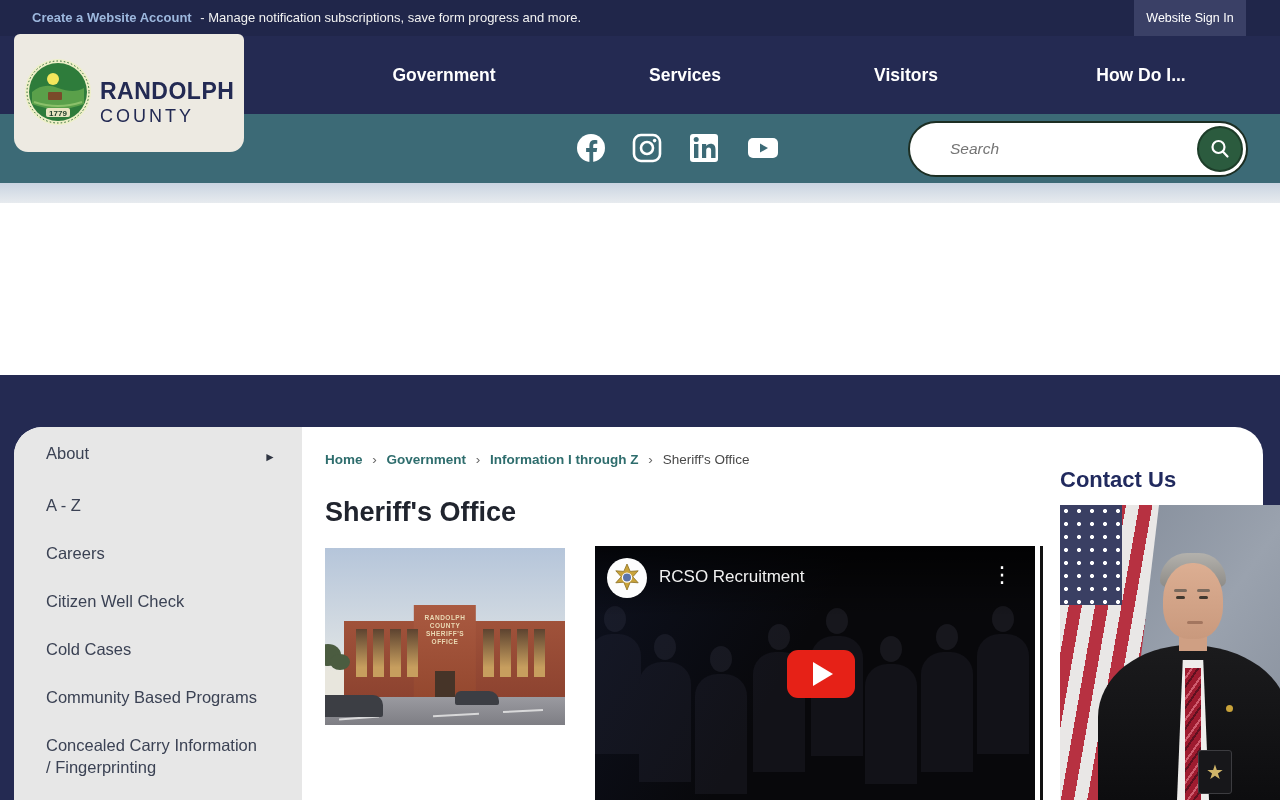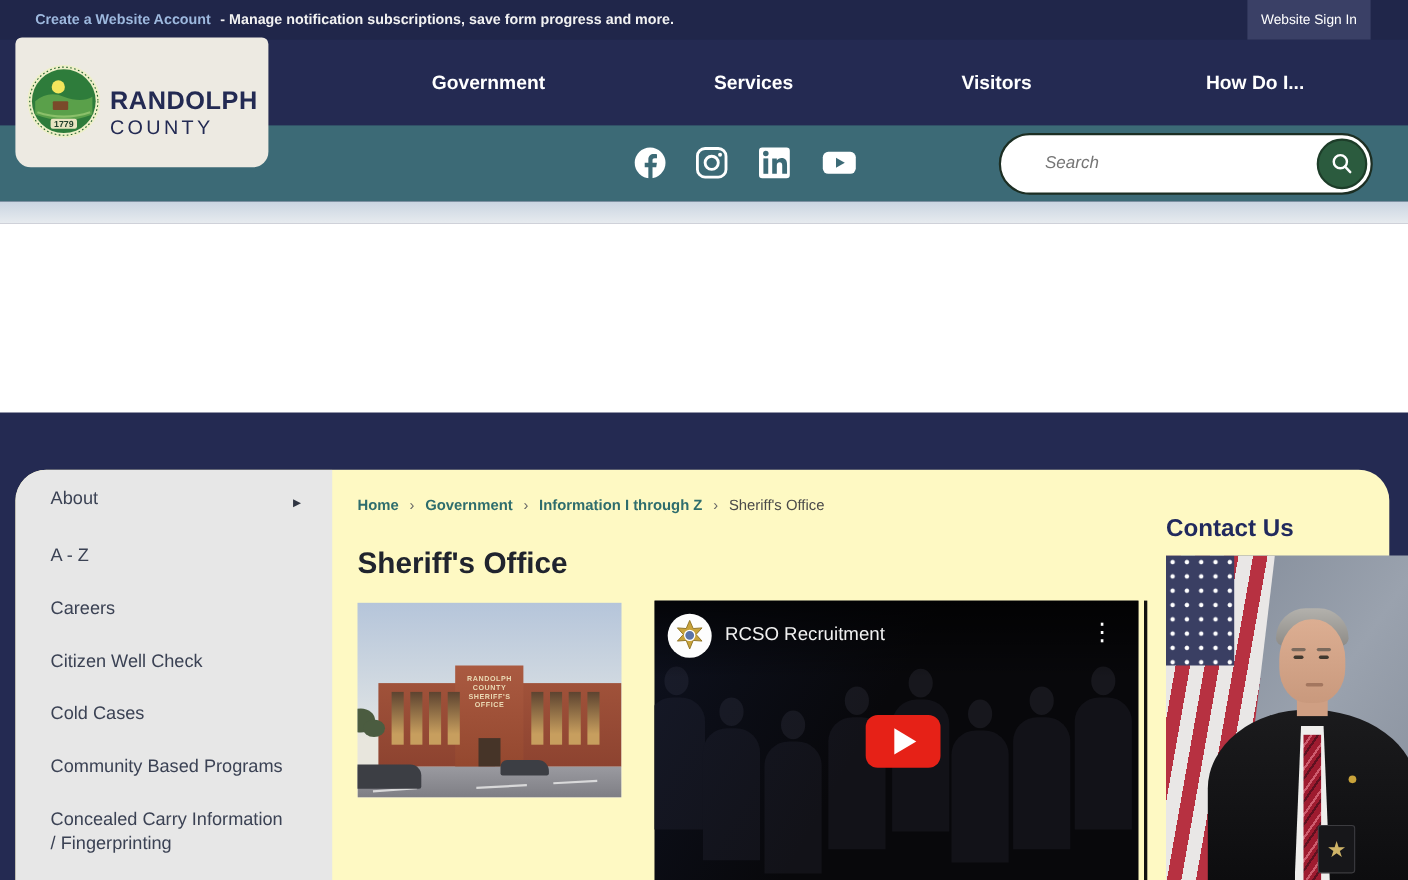--- a/index.html
+++ b/index.html
@@ -6,21 +6,21 @@
   html,body { width:1280px; height:800px; }
   body {
     position:relative; overflow:hidden;
     background:#242a52;
     font-family:"Liberation Sans", sans-serif;
   }
   
   .topbar { position:absolute; top:0; left:0; width:1280px; height:36px; background:#20264a; z-index:40; }
   .topbar-text { position:absolute; left:32px; top:0; height:36px; line-height:36px; font-size:13px; color:#fff; }
   .account-link { color:#9db8de; font-weight:700; cursor:pointer; text-decoration:none; }
-  .account-rest { color:#f2f2f2; margin-left:5px;font-weight:bold; }
+  .account-rest { color:#f2f2f2; margin-left:5px; }
   .signin-btn { position:absolute; right:34px; top:0; width:112px; height:36px; background:#3a4066;
     color:#fff; font-size:12.5px; display:flex; align-items:center; justify-content:center; cursor:pointer; }
   
   .header { position:absolute; top:36px; left:0; width:1280px; height:78px; background:#242a52; z-index:30; }
   .nav-item { position:absolute; top:0; height:78px; line-height:78px; transform:translateX(-50%);
     color:#fff; font-size:17.5px; font-weight:700; cursor:pointer; white-space:nowrap; }
   
   .tealbar { position:absolute; top:114px; left:0; width:1280px; height:69px; background:#3c6a76; z-index:30; }
   .social-icon { position:absolute; top:19px; width:30px; height:30px; cursor:pointer; }
   .search-pill { position:absolute; left:908px; top:7px; width:340px; height:56px; background:#fff;
@@ -34,21 +34,21 @@
     border-radius:6px 6px 14px 14px; z-index:50; cursor:pointer; }
   .seal { position:absolute; left:10px; top:24px; }
   .brand-text { position:absolute; left:86px; top:44px; color:#232a53; }
   .brand-line1 { font-size:23px; font-weight:800; letter-spacing:.5px; }
   .brand-line2 { font-size:18px; font-weight:400; letter-spacing:3px; margin-top:1px; }
   
   .sky-strip { position:absolute; top:183px; left:0; width:1280px; height:20px;
     background:linear-gradient(180deg,#c9d4e1,#e7ebef); }
   .white-band { position:absolute; top:203px; left:0; width:1280px; height:172px; background:#fff; }
   
-  .main-card { position:absolute; top:427px; left:14px; width:1249px; height:373px; background:#fef9c3;
+  .main-card { position:absolute; top:427px; left:14px; width:1249px; height:373px; background:#ffffff;
     border-radius:28px 28px 0 0; overflow:hidden; z-index:5; }
   .side-menu { position:absolute; left:0; top:0; bottom:0; width:288px; background:#e7e7e7;
     border-top-left-radius:28px; padding-top:2px; }
   .menu-item { display:flex; justify-content:space-between; align-items:flex-start;
     padding:13px 26px 13px 32px; font-size:16.5px; line-height:22px; color:#3b4254; cursor:pointer; }
   .menu-arrow { font-size:12px; color:#2f3542; margin-top:4px; }
   .breadcrumb { position:absolute; left:311px; top:25px; font-size:13.5px; color:#4a4a4a; }
   .crumb-link { color:#2e6d6d; cursor:pointer;font-weight:bold; }
   .crumb-sep { color:#666; margin:0 6px; }
   .page-title { position:absolute; left:311px; top:70px; font-size:27px; font-weight:700; color:#20242e; }

